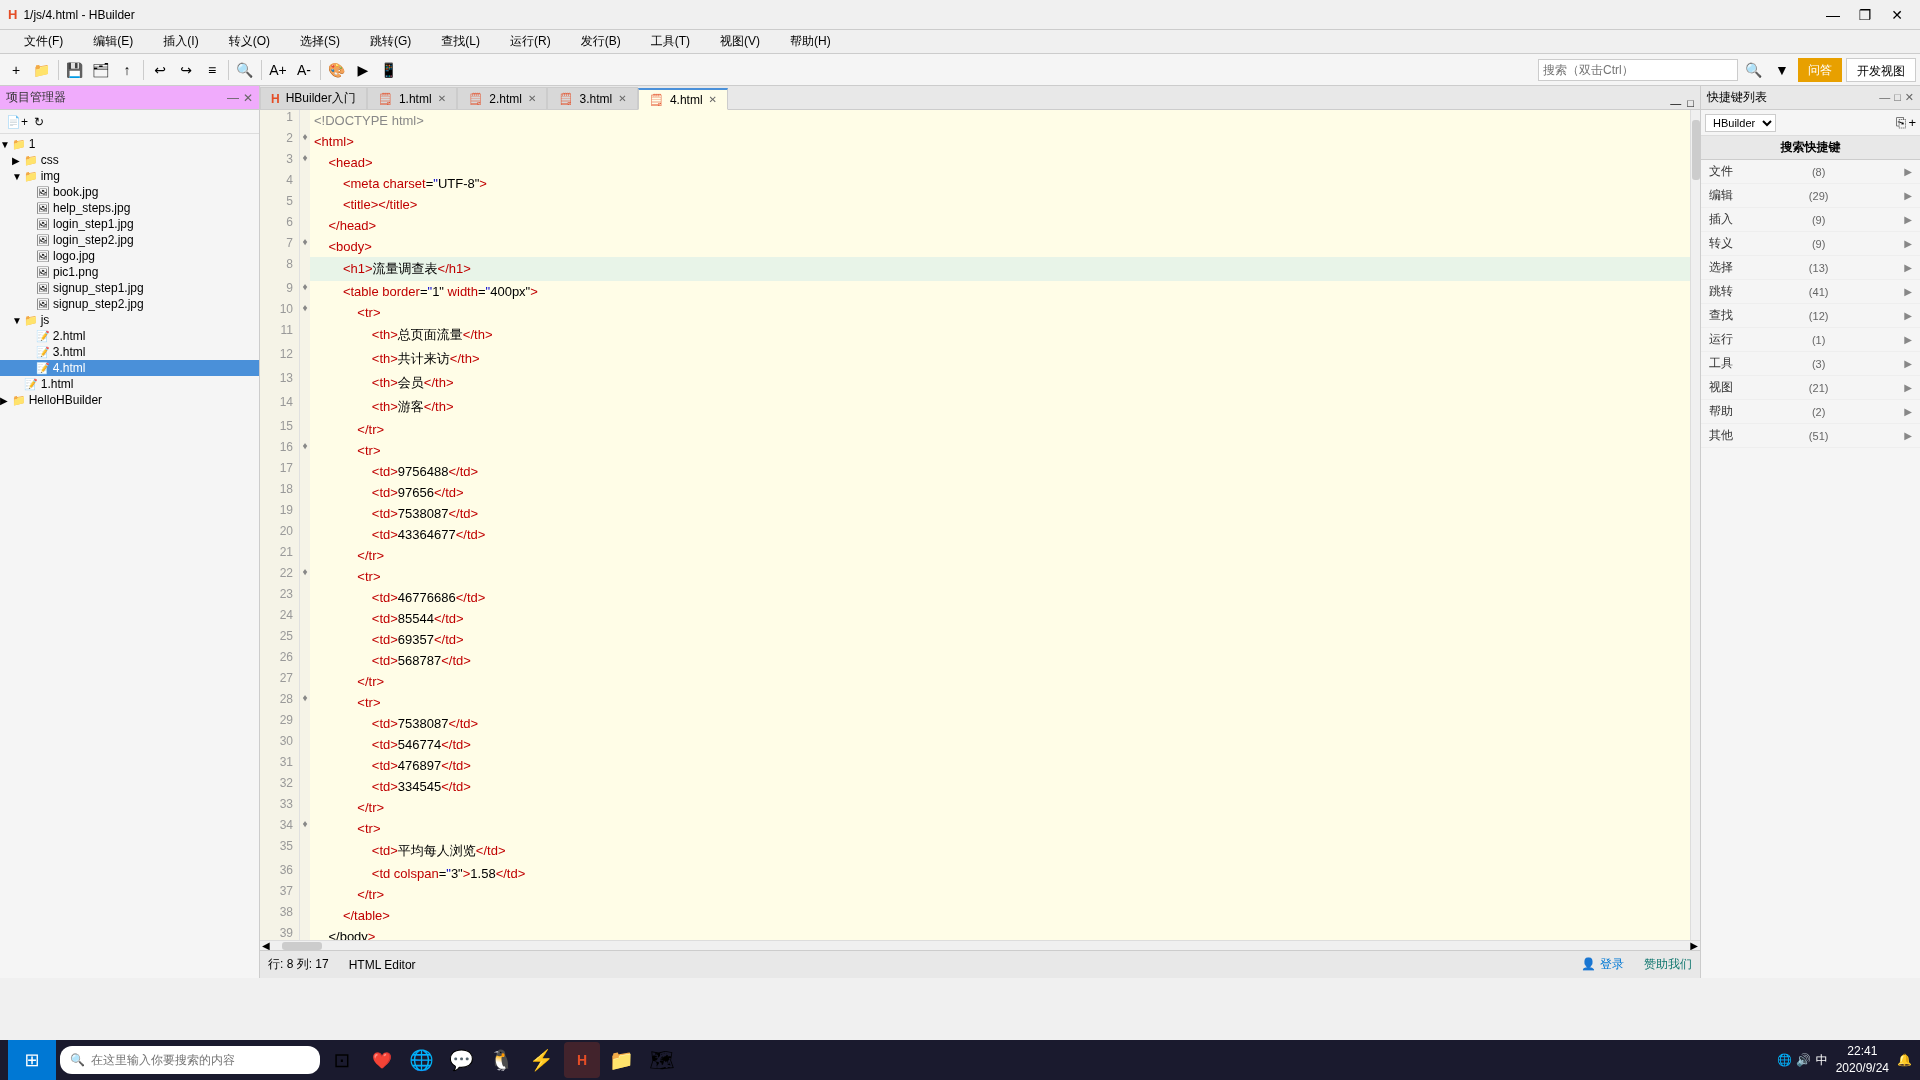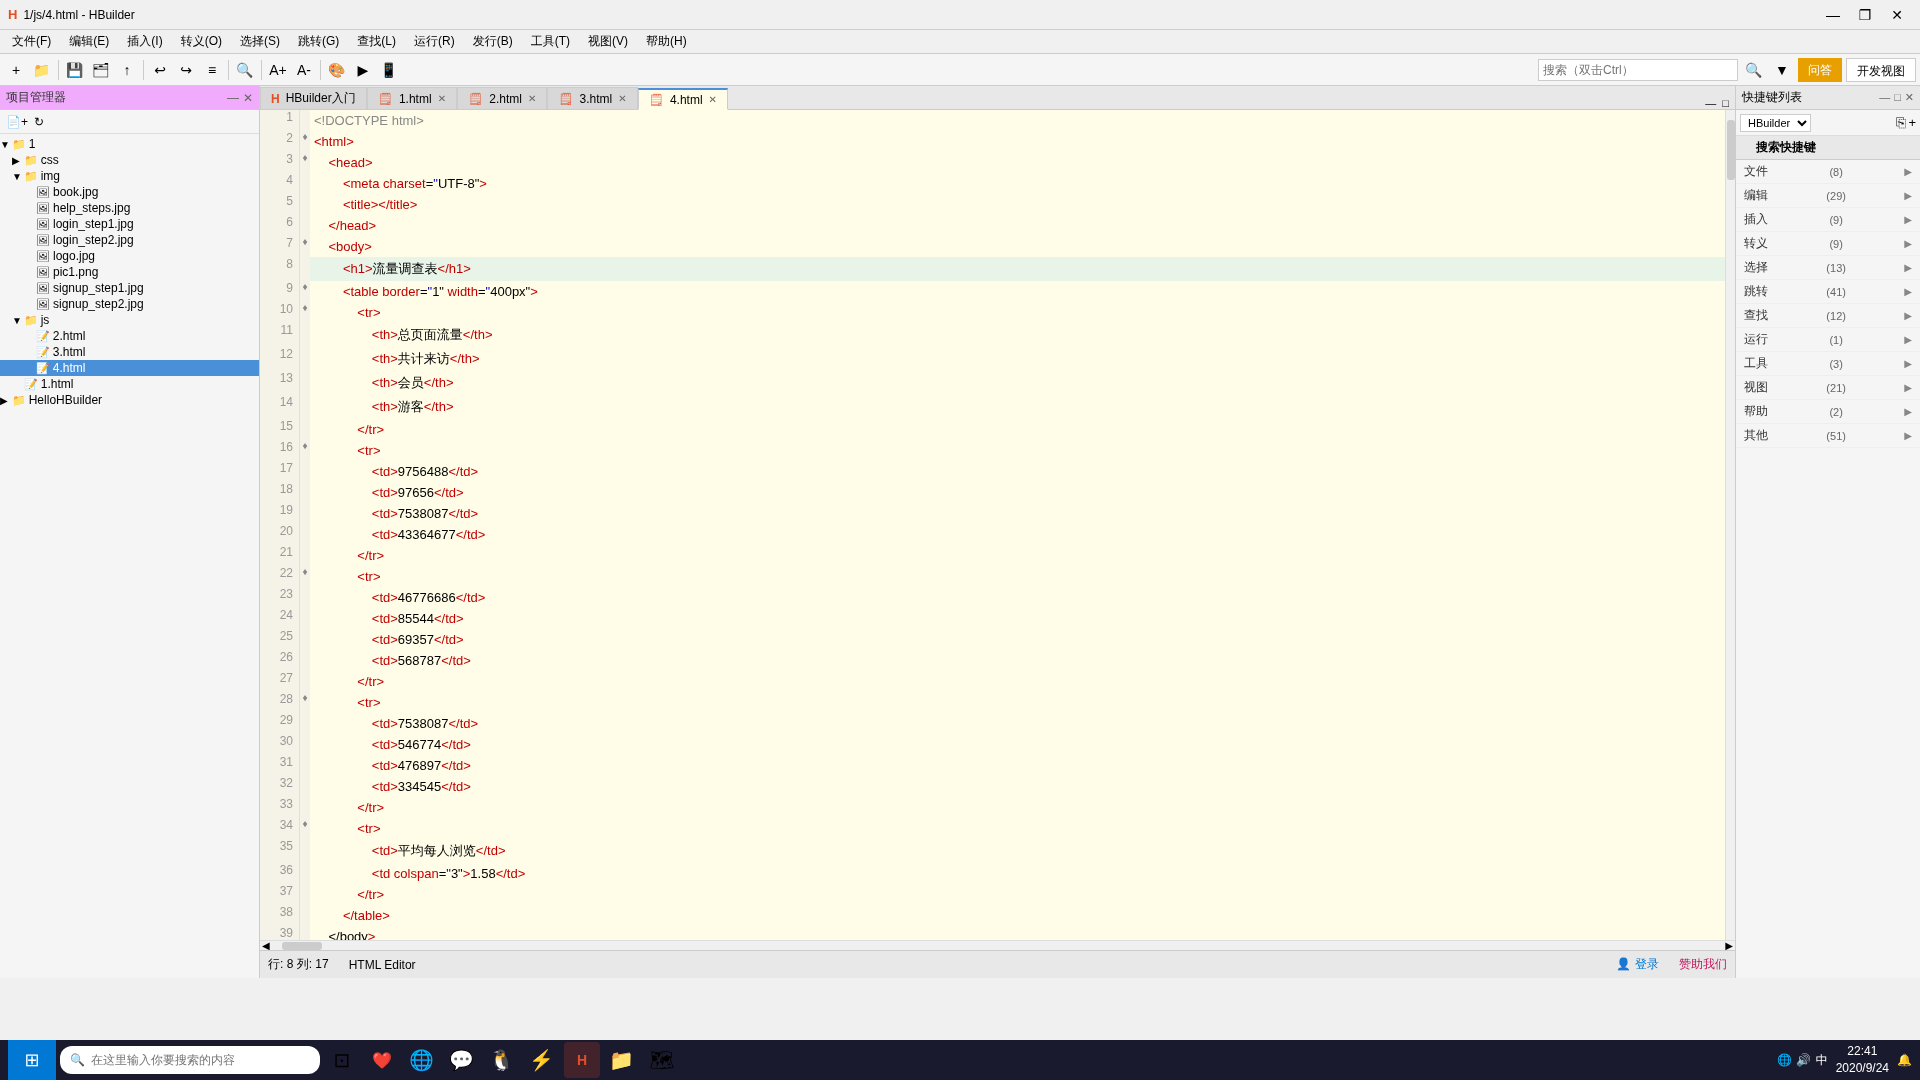--- a/index.html
+++ b/index.html
@@ -31,20 +31,21 @@
       align-items: center;
       padding: 0 4px;
       gap: 2px;
       border-bottom: 1px solid #ccc;
     }
     .menu-item {
       padding: 2px 8px;
       font-size: 12px;
       cursor: pointer;
       white-space: nowrap;
+      margin-left: 12px;
     }
 
     
     #toolbar {
       height: 32px;
       background: #f5f5f5;
       display: flex;
       align-items: center;
       padding: 0 4px;
       gap: 2px;
@@ -228,21 +229,21 @@
       border-top: 1px solid #ccc;
       display: flex;
       align-items: center;
       padding: 0 8px;
       font-size: 12px;
       gap: 20px;
     }
 
     
     #right-panel {
-      width: 185px;
+      width: 220px;
       background: #f5f5f5;
       border-left: 1px solid #ccc;
       display: flex;
       flex-direction: column;
     }
     #right-panel-header {
       height: 24px;
       background: #e8e8e8;
       display: flex;
       align-items: center;
@@ -374,21 +375,21 @@
       color: #333;
     }
     .panel-close { cursor: pointer; font-size: 11px; color: #666; }
 
     
     #shortcuts-search-header {
       height: 24px;
       background: #e8e8e8;
       display: flex;
       align-items: center;
-      justify-content: flex-start;
+      justify-content: center;
       padding: 0 20px;
       border-bottom: 1px solid #ccc;
       font-size: 12px;
       font-weight: bold;
     }
   </style>
 </head>
 <body>
 
 <div id="title-bar">
@@ -828,21 +829,21 @@
       <div style="font-size:10px; padding:0 2px; margin-left:auto;">▶</div>
     </div>
 
     <div id="status-bar">
       <span>行: 8 列: 17</span>
       <span>HTML Editor</span>
       <span style="color:#0078d4; cursor:pointer; margin-left:auto;">
         <span>👤</span>
         <span>登录</span>
       </span>
-      <span style="color:#be185d; cursor:pointer;font-family:Liberation Serif, serif;">
+      <span style="color:#0f766e; cursor:pointer;font-family:Liberation Serif, serif;">
         <span>赞助我们</span>
       </span>
     </div>
   </div>
 
   <div id="right-panel">
     <div id="right-panel-header">
       <span>快捷键列表</span>
       <div style="display:flex; gap:4px;">
         <span class="panel-close">—</span>

